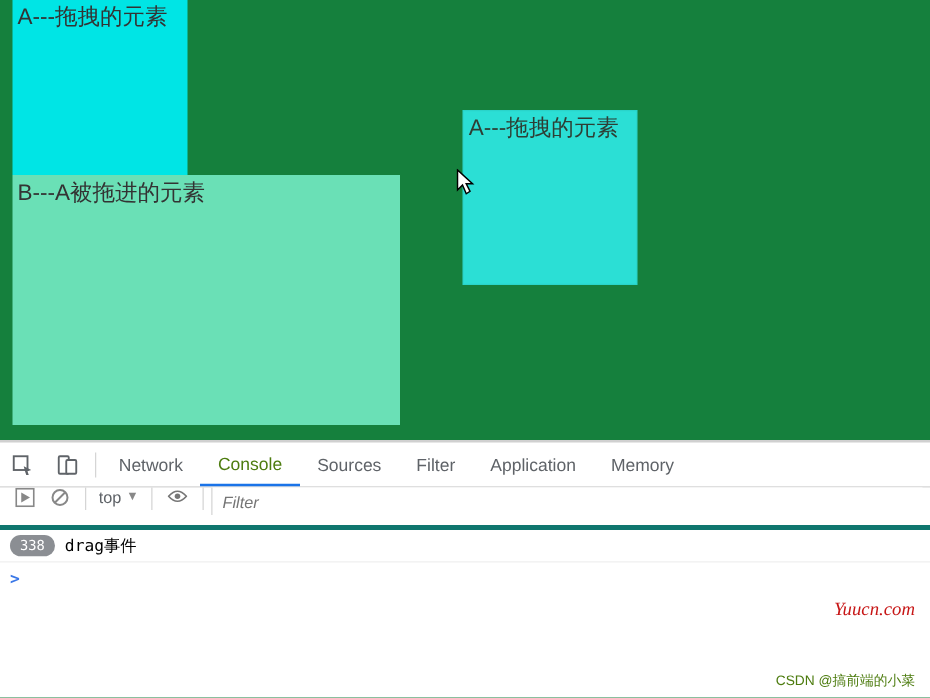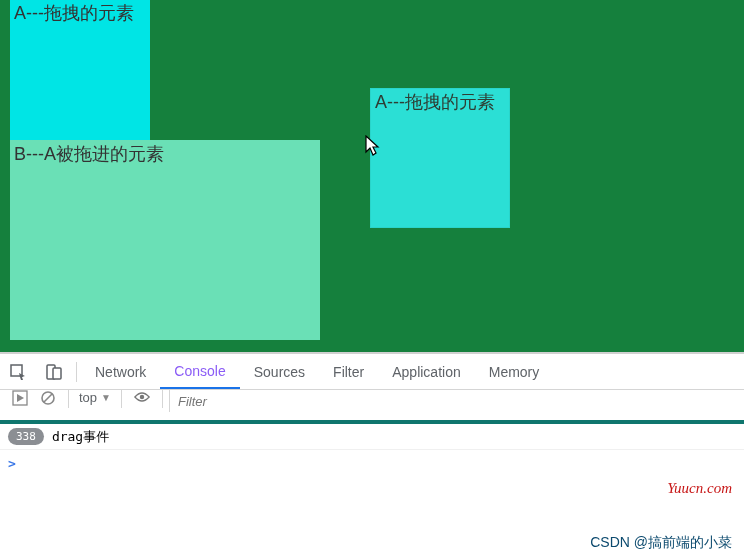--- a/index.html
+++ b/index.html
@@ -7,35 +7,35 @@
     .viewport { position: relative; width: 744px; height: 352px; background: #15803d; }
     .box-a { position: absolute; top: 0; left: 10px; width: 140px; height: 140px; background: #00e5e5; font-size: 18px; color: #333; line-height: 1.3; padding: 2px 4px; }
     .box-b { position: absolute; top: 140px; left: 10px; width: 310px; height: 200px; background: #6ae0b6; font-size: 18px; color: #333; padding: 2px 4px; }
     .ghost { position: absolute; top: 88px; left: 370px; width: 140px; height: 140px; background: #30f0f0; opacity: 0.85; font-size: 18px; color: #333; padding: 2px 4px; line-height: 1.3; border: 1px solid rgba(0,0,0,0.05); }
     .cursor { position: absolute; top: 135px; left: 365px; width: 16px; height: 22px; color:#000; pointer-events:none; }
     .devtools { width: 744px; border-top: 2px solid #d0d0d0; background: #fff; font-family: "Segoe UI", Arial, sans-serif; }
     .tabs-row { display: flex; align-items: center; height: 36px; border-bottom: 1px solid #d5d5d5; font-size: 14px; color: #5f6368; }
     .tabs-row .tool-icon { width: 36px; display:flex; align-items:center; justify-content:center; color:#5f6368; }
     .tabs-row .divider { width:1px; height:20px; background:#d5d5d5; margin:0 4px; }
     .tab { padding: 0 14px; height: 100%; display:flex; align-items:center; cursor:pointer; }
-    .tab.active { color: #8b5cf6; border-bottom: 2px solid #1a73e8; }
+    .tab.active { color: #4d7c0f; border-bottom: 2px solid #1a73e8; }
     .toolbar-row { display:flex; align-items:flex-start; height: 34px; border-bottom: 4px solid #0f766e; font-size: 13px; color:#5f6368; padding: 0 6px; }
     .tb-icon { width: 28px; display:flex; align-items:center; justify-content:center; color:#5f6368; }
     .tb-sep { width:1px; height:18px; background:#d5d5d5; margin:0 6px; }
     .context-sel { display:flex; align-items:center; gap:4px; padding:0 4px; }
     .context-sel .caret { font-size:10px; color:#888; }
     .eye { padding:0 6px; }
     .filter-input { flex:1; border:none; outline:none; height:22px; font-size:13px; color:#ec4899; font-style:italic; padding-left: 8px; border-left:1px solid #d5d5d5; }
     .console-lines { font-family: Consolas, Menlo, monospace; font-size: 13px; }
     .cl-row { display:flex; align-items:center; height: 26px; padding: 0 8px; border-bottom:1px solid #f0f0f0; gap: 8px; }
     .badge { background:#8b8e93; color:#fff; border-radius: 10px; font-size: 11px; padding: 2px 8px; min-width: 28px; text-align:center; }
     .prompt-row { display:flex; align-items:center; height: 26px; padding: 0 8px; color:#3b78e7; }
     .prompt-row .chev { font-weight:bold; }
     .corner-link { position:absolute; right: 12px; top: 480px; color:#c71616; font-family: Georgia, serif; font-style: italic; font-size: 15px; }
-    .watermark { position:absolute; right: 12px; bottom: 6px; color:#0c4a6e; font-size: 14px; }
+    .watermark { position:absolute; right: 12px; bottom: 6px; color:#4d7c0f; font-size: 11px; }
     svg { display:block; }
   </style>
 </head>
 <body>
 
 <div class="viewport">
   <div class="box-a">A---拖拽的元素</div>
   <div class="box-b">B---A被拖进的元素</div>
   <div class="ghost">A---拖拽的元素</div>
   <svg class="cursor" viewBox="0 0 16 22">

